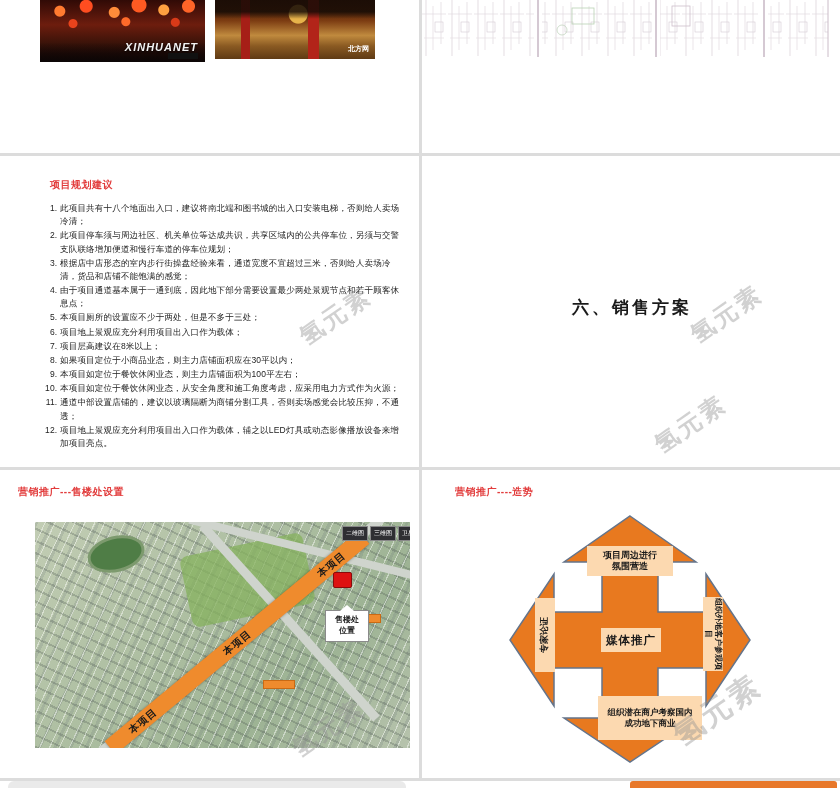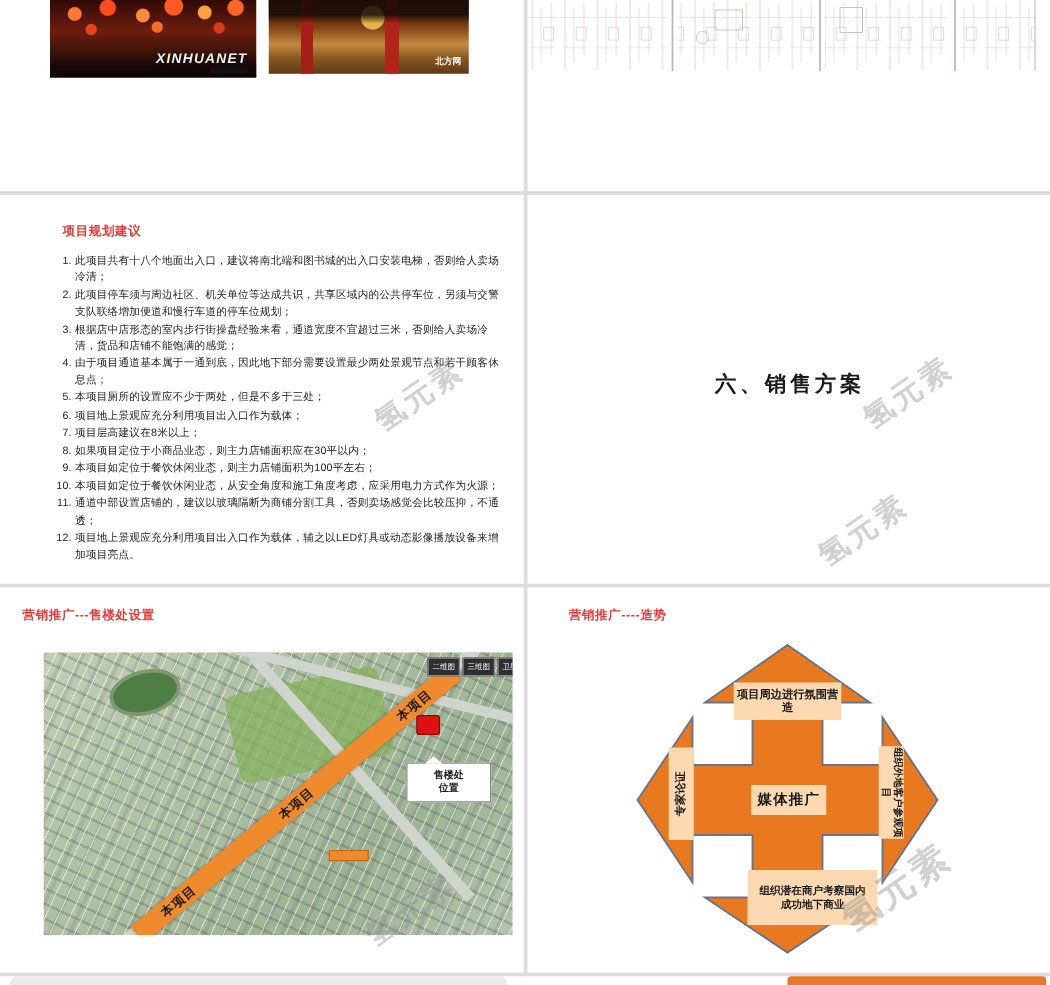--- a/index.html
+++ b/index.html
@@ -77,37 +77,37 @@
   .road1{left:-20px;top:118px;width:430px;height:9px;transform:rotate(-39.7deg);}
   .road2{left:250px;top:-30px;width:9px;height:260px;transform:rotate(-42deg);}
   .road3{left:150px;top:30px;width:300px;height:8px;transform:rotate(14deg);}
   .band{position:absolute;left:37px;top:112px;width:330px;height:17px;background:#ef8b2d;
     transform:rotate(-39.7deg);display:flex;justify-content:space-between;align-items:center;
     padding:0 26px;box-sizing:border-box;box-shadow:0 0 3px rgba(0,0,0,.35);}
   .band span{font-size:10px;font-weight:bold;color:#1a1a1a;letter-spacing:1px;white-space:nowrap;}
   .marker{position:absolute;left:298px;top:50px;width:17px;height:14px;background:#dd1111;
     border-radius:2px;border:1px solid #8a0a0a;}
   .callout{position:absolute;left:290px;top:88px;width:42px;background:#ffffff;border:1px solid #8a8a8a;
-    padding:4px 12px;text-align:center;font-size:8px;font-weight:bold;color:#222;line-height:1.35;}
+    padding:4px 0;text-align:center;font-size:8px;font-weight:bold;color:#222;line-height:1.35;}
   .callout::before{content:"";position:absolute;left:14px;top:-12px;border:7px solid rgba(0,0,0,0);
     border-bottom:6px solid #ffffff;border-top-width:6px;}
   .callout::after{content:"";position:absolute;left:13px;top:-15px;border:8px solid rgba(0,0,0,0);
     border-bottom:7px solid #8a8a8a;border-top-width:7px;z-index:-1;}
   .map-btns{position:absolute;right:-14px;top:4px;display:flex;gap:2px;}
   .map-btn{background:#2f2f33;color:#fff;font-size:6px;padding:2px 3px;border:1px solid #888;white-space:nowrap;}
   .chip-orange{position:absolute;background:#ef8b2d;border:1px solid #c96a14;}
   .chipA{left:318px;top:92px;width:26px;height:7px;}
   .chipB{left:228px;top:158px;width:30px;height:7px;}
 
   
   .s6 .red-title{left:33px;top:15px;}
   .arrow-svg{position:absolute;left:0;top:0;}
   .lab{position:absolute;background:#fcd9b0;color:#1a1a1a;font-weight:bold;text-align:center;
     display:flex;align-items:center;justify-content:center;line-height:1.25;}
-  .lab-top{left:165px;top:76px;width:86px;height:30px;font-size:9px;padding:1px;box-sizing:border-box;}
+  .lab-top{left:165px;top:76px;width:86px;height:30px;font-size:9px;padding:14px;box-sizing:border-box;}
   .lab-center{left:179px;top:158px;width:60px;height:24px;font-size:11.5px;letter-spacing:1px;}
   .lab-left{left:86px;top:155px;width:74px;height:20px;font-size:9px;transform:rotate(-90deg);}
   .lab-right{left:254px;top:154px;width:74px;height:20px;font-size:8px;transform:rotate(90deg);padding:1px;box-sizing:border-box;}
   .lab-bottom{left:176px;top:226px;width:104px;height:44px;font-size:8.5px;padding:6px;box-sizing:border-box;}
 
   .wm{position:absolute;color:rgba(145,145,145,.42);font-weight:bold;letter-spacing:3px;
     transform:rotate(-35deg);pointer-events:none;white-space:nowrap;}
   .wm1{left:295px;top:300px;font-size:24px;}
   .wm2{left:686px;top:298px;font-size:24px;}
   .wm3{left:650px;top:408px;font-size:24px;}

